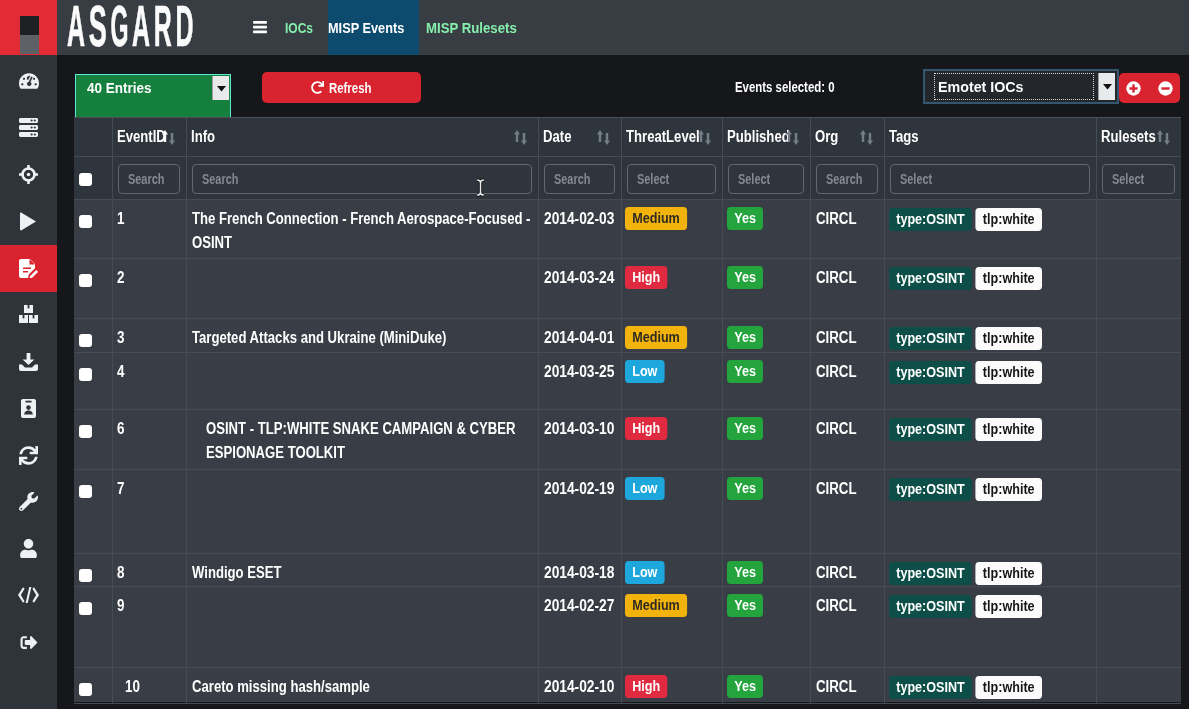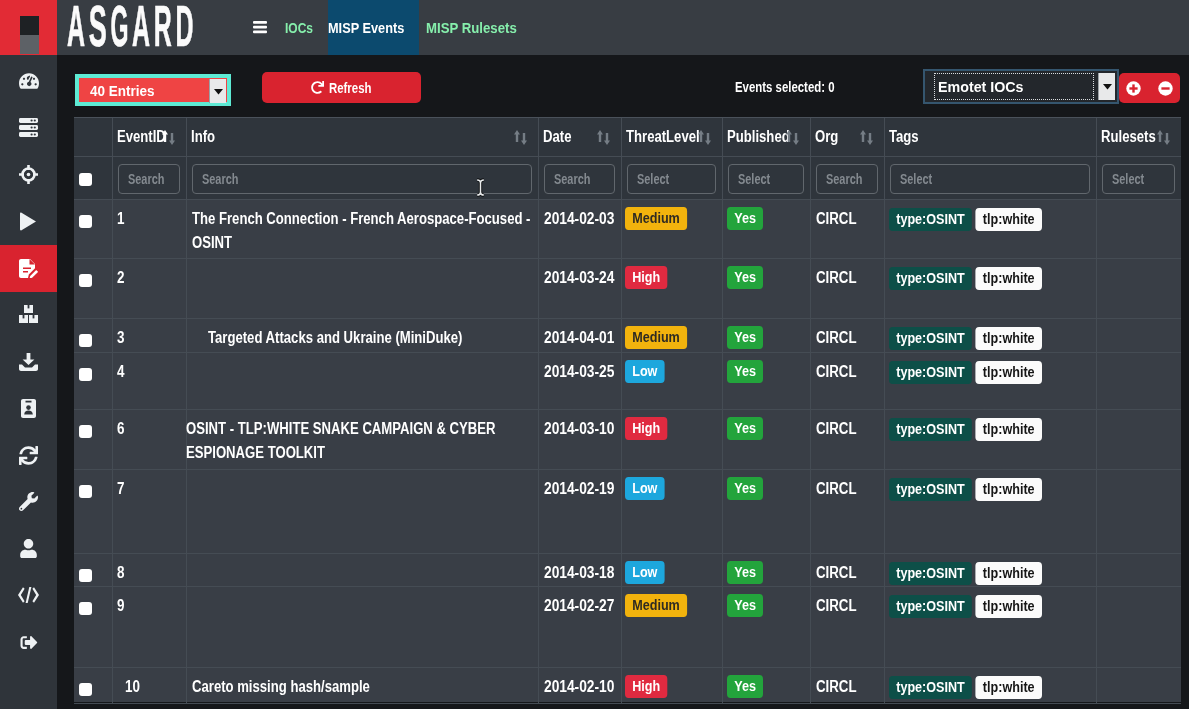--- a/index.html
+++ b/index.html
@@ -152,21 +152,21 @@
         </g>
       </svg>
     </div>
 <div class="sicon" style="top:563.6px">
       <svg width="18" height="17" viewBox="0 0 512 512">
         <path fill="#eef1f3" d="M497 273L329 441c-15 15-41 4.5-41-17v-96H152c-13.3 0-24-10.7-24-24v-96c0-13.3 10.7-24 24-24h136V88c0-21.4 25.9-32 41-17l168 168c9.3 9.4 9.3 24.6 0 34zM192 436v-40c0-6.6-5.4-12-12-12H96c-17.7 0-32-14.3-32-32V160c0-17.7 14.3-32 32-32h84c6.6 0 12-5.4 12-12V76c0-6.6-5.4-12-12-12H96c-53 0-96 43-96 96v192c0 53 43 96 96 96h84c6.6 0 12-5.4 12-12z"></path>
       </svg>
     </div>
 </div>
 
-<div class="abs" style="left:75px;top:74px;width:156px;height:32px;background:#ef4444;border:4px solid #5eead4">
+<div class="abs" style="left:75px;top:74px;width:156px;height:44px;background:#15803d;border:1px solid #5eead4">
  <span class="cx" style="transform:scaleX(.9);color:#fff;font-size:15px;line-height:26px;margin-left:11px">40 Entries</span>
  <div class="abs" style="right:1px;top:1px;width:17px;height:24px;background:#e8e9ea;border-left:1px solid #9aa0a5">
   <svg class="abs" style="left:4px;top:10px" width="9" height="6">
         <path d="M0 0h9L4.5 5.5z" fill="#111"></path>
       </svg>
  </div>
 </div>
 <div class="abs" style="left:262px;top:72px;width:159px;height:31px;background:#d9232f;border-radius:5px;color:#fff;text-align:center">
  <svg class="abs" style="left:49px;top:9px" width="13" height="13" viewBox="0 0 512 512">
       <path fill="#fff" d="M500.33 0h-47.41a12 12 0 0 0-12 12.57l4 82.76A247.42 247.42 0 0 0 256 8C119.34 8 7.9 119.53 8 256.19 8.1 393.07 119.1 504 256 504a247.1 247.1 0 0 0 166.18-63.91 12 12 0 0 0 .48-17.43l-34-34a12 12 0 0 0-16.38-.55A176 176 0 1 1 402.1 157.8l-101.53-4.87a12 12 0 0 0-12.57 12v47.41a12 12 0 0 0 12 12h200.33a12 12 0 0 0 12-12V12a12 12 0 0 0-12-12z"></path>
@@ -259,58 +259,61 @@
 <div class="cb" style="left:5px;top:156px"></div>
 <div class="cell" style="left:43px;top:148px;width:68px"><span class="cx" style="transform:scaleX(.84)">2</span></div>
 <div class="cell" style="left:470px;top:148px;width:80px"><span class="cx" style="transform:scaleX(.86)">2014-03-24</span></div>
 <span class="bdg b-High" style="left:551px;top:148px">High</span>
 <span class="bdg b-Yes" style="left:653px;top:148px">Yes</span>
 <div class="cell" style="left:742px;top:148px;width:70px"><span class="cx" style="transform:scaleX(.83)">CIRCL</span></div>
 <div class="cell" style="left:815px;top:148px;width:210px"><span class="cx" style="transform:scaleX(.9);transform-origin:0 0"><span style="display:inline-block;font-size:14px;line-height:15px;padding:4px 8px;border-radius:4px;background:#0d4f48;color:#fff">type:OSINT</span><span style="display:inline-block;font-size:14px;line-height:15px;padding:4px 8px;border-radius:4px;background:#fbfbfb;color:#161616;margin-left:4px">tlp:white</span></span></div>
 <div class="hline" style="top:200px"></div>
 <div class="cb" style="left:5px;top:216px"></div>
 <div class="cell" style="left:43px;top:208px;width:68px"><span class="cx" style="transform:scaleX(.84)">3</span></div>
-<div class="cell" style="left:134px;top:208px;width:430px">
+<div class="cell" style="left:118px;top:208px;width:430px">
       <div class="cx" style="transform:scaleX(.82);transform-origin:0 0;display:block;width:123%">Targeted Attacks and Ukraine (MiniDuke)</div>
     </div>
 <div class="cell" style="left:470px;top:208px;width:80px"><span class="cx" style="transform:scaleX(.86)">2014-04-01</span></div>
 <span class="bdg b-Medium" style="left:551px;top:208px">Medium</span>
 <span class="bdg b-Yes" style="left:653px;top:208px">Yes</span>
 <div class="cell" style="left:742px;top:208px;width:70px"><span class="cx" style="transform:scaleX(.83)">CIRCL</span></div>
 <div class="cell" style="left:815px;top:208px;width:210px"><span class="cx" style="transform:scaleX(.9);transform-origin:0 0"><span style="display:inline-block;font-size:14px;line-height:15px;padding:4px 8px;border-radius:4px;background:#0d4f48;color:#fff">type:OSINT</span><span style="display:inline-block;font-size:14px;line-height:15px;padding:4px 8px;border-radius:4px;background:#fbfbfb;color:#161616;margin-left:4px">tlp:white</span></span></div>
 <div class="hline" style="top:234px"></div>
 <div class="cb" style="left:5px;top:250px"></div>
 <div class="cell" style="left:43px;top:242px;width:68px"><span class="cx" style="transform:scaleX(.84)">4</span></div>
 <div class="cell" style="left:470px;top:242px;width:80px"><span class="cx" style="transform:scaleX(.86)">2014-03-25</span></div>
 <span class="bdg b-Low" style="left:551px;top:242px">Low</span>
 <span class="bdg b-Yes" style="left:653px;top:242px">Yes</span>
 <div class="cell" style="left:742px;top:242px;width:70px"><span class="cx" style="transform:scaleX(.83)">CIRCL</span></div>
 <div class="cell" style="left:815px;top:242px;width:210px"><span class="cx" style="transform:scaleX(.9);transform-origin:0 0"><span style="display:inline-block;font-size:14px;line-height:15px;padding:4px 8px;border-radius:4px;background:#0d4f48;color:#fff">type:OSINT</span><span style="display:inline-block;font-size:14px;line-height:15px;padding:4px 8px;border-radius:4px;background:#fbfbfb;color:#161616;margin-left:4px">tlp:white</span></span></div>
 <div class="hline" style="top:291px"></div>
 <div class="cb" style="left:5px;top:307px"></div>
 <div class="cell" style="left:43px;top:299px;width:68px"><span class="cx" style="transform:scaleX(.84)">6</span></div>
-<div class="cell" style="left:112px;top:299px;width:430px">
+<div class="cell" style="left:132px;top:299px;width:430px">
       <div class="cx" style="transform:scaleX(.82);transform-origin:0 0;display:block;width:123%">OSINT - TLP:WHITE SNAKE CAMPAIGN &amp; CYBER<br>ESPIONAGE TOOLKIT</div>
     </div>
 <div class="cell" style="left:470px;top:299px;width:80px"><span class="cx" style="transform:scaleX(.86)">2014-03-10</span></div>
 <span class="bdg b-High" style="left:551px;top:299px">High</span>
 <span class="bdg b-Yes" style="left:653px;top:299px">Yes</span>
 <div class="cell" style="left:742px;top:299px;width:70px"><span class="cx" style="transform:scaleX(.83)">CIRCL</span></div>
 <div class="cell" style="left:815px;top:299px;width:210px"><span class="cx" style="transform:scaleX(.9);transform-origin:0 0"><span style="display:inline-block;font-size:14px;line-height:15px;padding:4px 8px;border-radius:4px;background:#0d4f48;color:#fff">type:OSINT</span><span style="display:inline-block;font-size:14px;line-height:15px;padding:4px 8px;border-radius:4px;background:#fbfbfb;color:#161616;margin-left:4px">tlp:white</span></span></div>
 <div class="hline" style="top:351px"></div>
 <div class="cb" style="left:5px;top:367px"></div>
 <div class="cell" style="left:43px;top:359px;width:68px"><span class="cx" style="transform:scaleX(.84)">7</span></div>
 <div class="cell" style="left:470px;top:359px;width:80px"><span class="cx" style="transform:scaleX(.86)">2014-02-19</span></div>
 <span class="bdg b-Low" style="left:551px;top:359px">Low</span>
 <span class="bdg b-Yes" style="left:653px;top:359px">Yes</span>
 <div class="cell" style="left:742px;top:359px;width:70px"><span class="cx" style="transform:scaleX(.83)">CIRCL</span></div>
 <div class="cell" style="left:815px;top:359px;width:210px"><span class="cx" style="transform:scaleX(.9);transform-origin:0 0"><span style="display:inline-block;font-size:14px;line-height:15px;padding:4px 8px;border-radius:4px;background:#0d4f48;color:#fff">type:OSINT</span><span style="display:inline-block;font-size:14px;line-height:15px;padding:4px 8px;border-radius:4px;background:#fbfbfb;color:#161616;margin-left:4px">tlp:white</span></span></div>
 <div class="hline" style="top:435px"></div>
 <div class="cb" style="left:5px;top:451px"></div>
 <div class="cell" style="left:43px;top:443px;width:68px"><span class="cx" style="transform:scaleX(.84)">8</span></div>
+<div class="cell" style="left:118px;top:443px;width:430px">
+      <div class="cx" style="transform:scaleX(.82);transform-origin:0 0;display:block;width:123%">Windigo ESET</div>
+    </div>
 <div class="cell" style="left:470px;top:443px;width:80px"><span class="cx" style="transform:scaleX(.86)">2014-03-18</span></div>
 <span class="bdg b-Low" style="left:551px;top:443px">Low</span>
 <span class="bdg b-Yes" style="left:653px;top:443px">Yes</span>
 <div class="cell" style="left:742px;top:443px;width:70px"><span class="cx" style="transform:scaleX(.83)">CIRCL</span></div>
 <div class="cell" style="left:815px;top:443px;width:210px"><span class="cx" style="transform:scaleX(.9);transform-origin:0 0"><span style="display:inline-block;font-size:14px;line-height:15px;padding:4px 8px;border-radius:4px;background:#0d4f48;color:#fff">type:OSINT</span><span style="display:inline-block;font-size:14px;line-height:15px;padding:4px 8px;border-radius:4px;background:#fbfbfb;color:#161616;margin-left:4px">tlp:white</span></span></div>
 <div class="hline" style="top:468px"></div>
 <div class="cb" style="left:5px;top:484px"></div>
 <div class="cell" style="left:43px;top:476px;width:68px"><span class="cx" style="transform:scaleX(.84)">9</span></div>
 <div class="cell" style="left:470px;top:476px;width:80px"><span class="cx" style="transform:scaleX(.86)">2014-02-27</span></div>
 <span class="bdg b-Medium" style="left:551px;top:476px">Medium</span>

